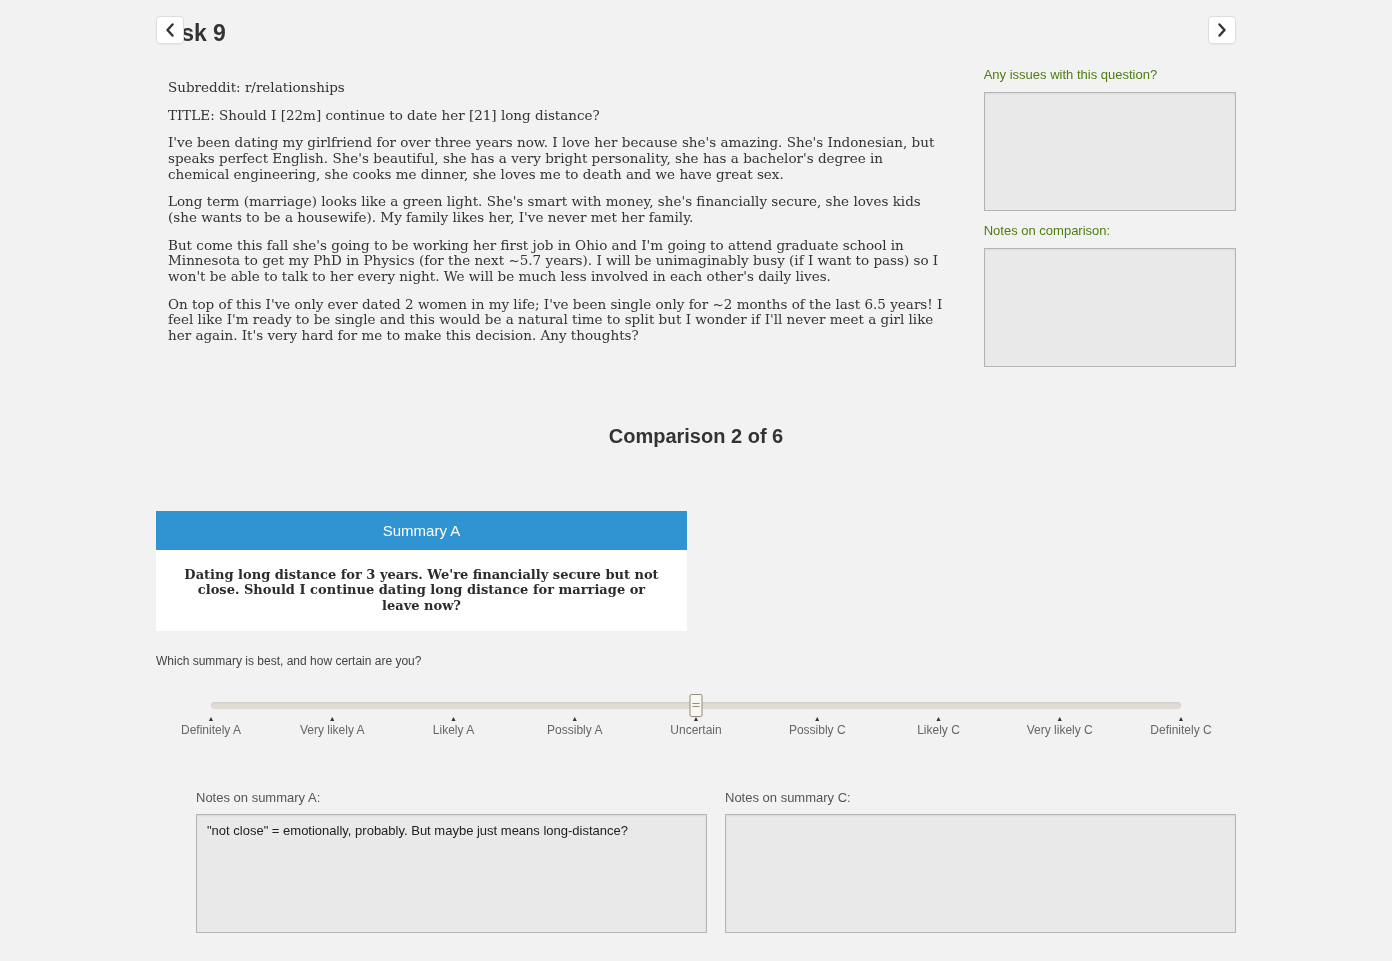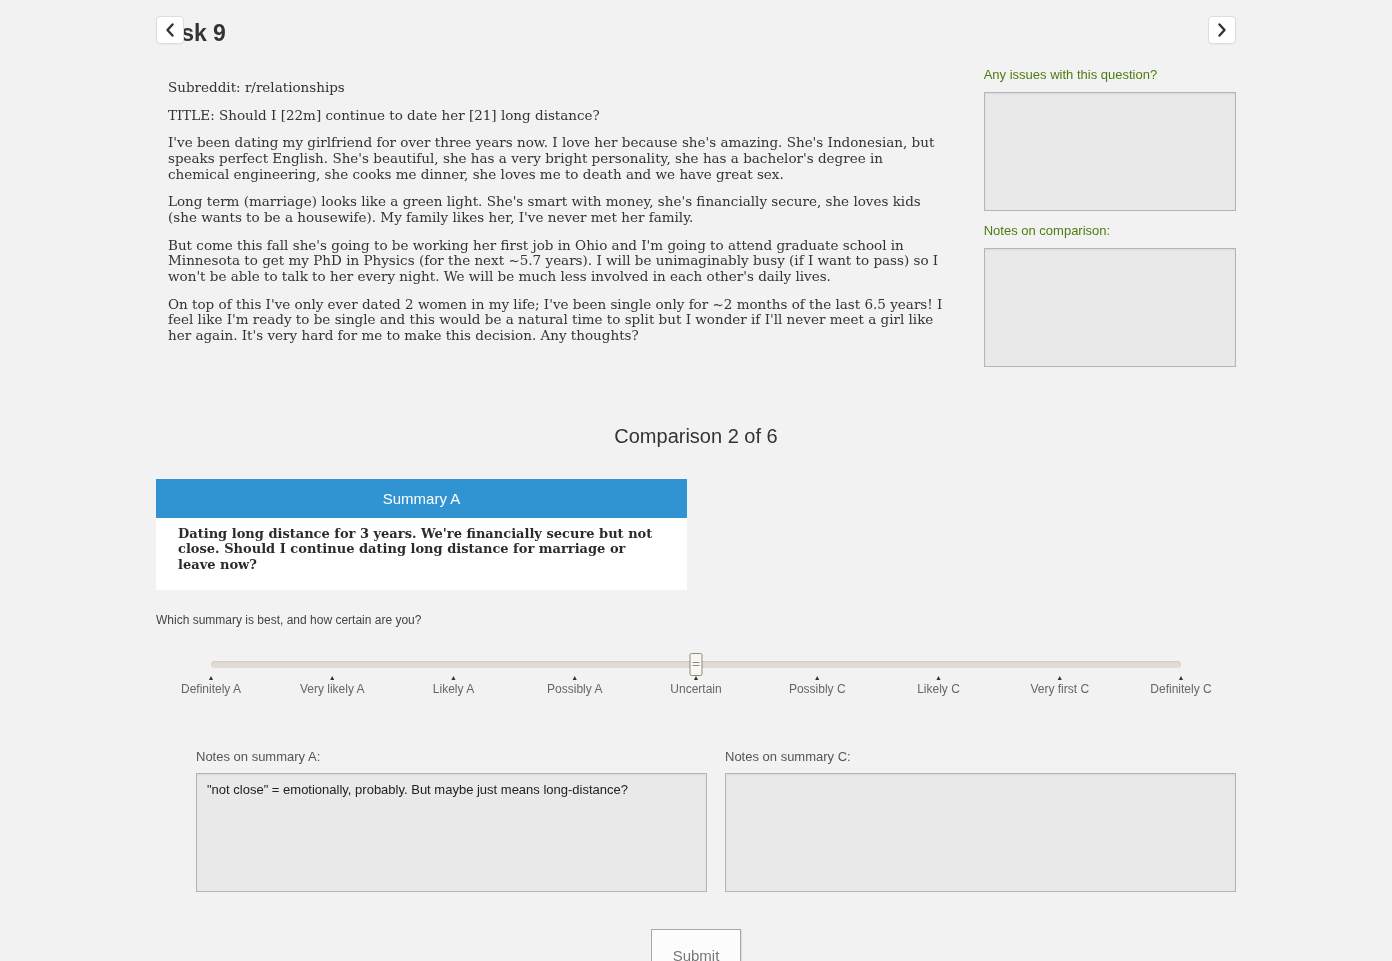--- a/index.html
+++ b/index.html
@@ -49,34 +49,35 @@
     background: #e9e9e9; border: 1px solid #b5b5b5;
     box-shadow: inset 0 1px 2px rgba(0,0,0,0.07);
     resize: none; padding: 8px 10px;
     font-family: "Liberation Sans", sans-serif; font-size: 13px; color: #222;
   }
   .side textarea { margin-bottom: 12px; }
 
   
   .comparison-heading {
     margin: 46px 0 0; text-align: center;
-    font-size: 20px; font-weight: normal; color: #333;
+    font-size: 20px; font-weight: bold; color: #333;
   }
   .cards { display: flex; gap: 18px; margin-top: 31px; }
   .card { width: 531px; }
   .card-header {
     background: #3094d2; color: #fff;
     height: 39px; line-height: 39px; text-align: center;
     font-size: 15px;
+    margin-top: 32px;
   }
   .card-body {
     background: #fff; min-height: 71px;
-    padding: 8px 22px 18px;
+    padding: 17px 22px 18px;
     font-family: "DejaVu Serif", serif; font-weight: bold;
-    font-size: 13px; line-height: 1.18; color: #2b2b2b;
+    font-size: 13px; line-height: 1.18; color: #2b2b2b; text-align: center;
   }
 
   
   .slider-question {
     margin-top: 23px; text-align: left;
     font-size: 12px; color: #444;
   }
   .slider-wrap { margin: 34px 55px 0; }
   .slider-track {
     position: relative; height: 7px;
@@ -203,21 +204,21 @@
       <div class="tick" style="left:62.5%">
         <span class="tick-triangle">▲</span>
         <span class="tick-label">Possibly C</span>
       </div>
       <div class="tick" style="left:75%">
         <span class="tick-triangle">▲</span>
         <span class="tick-label">Likely C</span>
       </div>
       <div class="tick" style="left:87.5%">
         <span class="tick-triangle">▲</span>
-        <span class="tick-label">Very first C</span>
+        <span class="tick-label">Very likely C</span>
       </div>
       <div class="tick" style="left:100%">
         <span class="tick-triangle">▲</span>
         <span class="tick-label">Definitely C</span>
       </div>
     </div>
   </div>
 
   <div class="notes-row">
     <div class="notes-col">

